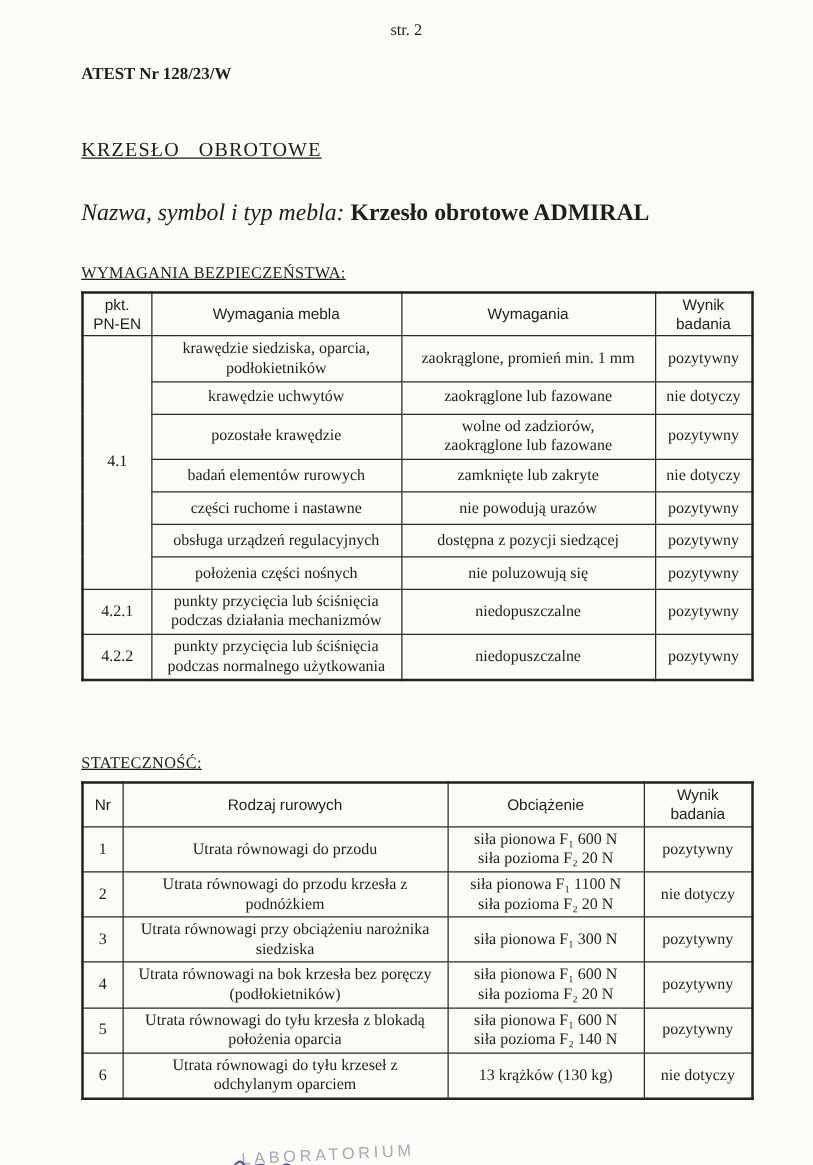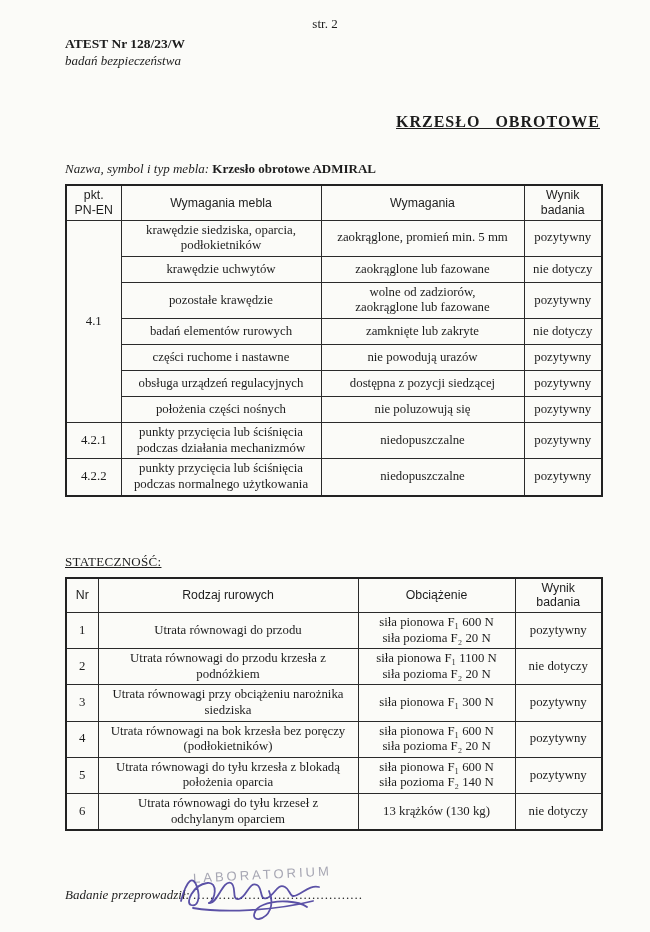--- a/index.html
+++ b/index.html
@@ -14,32 +14,32 @@
   .page{
     position:relative;
     width:650px;height:652px;
     padding:18px 50px 0 65px;
     box-sizing:border-box;
   }
   .page-number{
     position:absolute;top:16px;left:0;right:0;
     text-align:center;font-size:13px;
   }
-  .atest-block{margin-top:18px;line-height:1.25;}
+  .atest-block{margin-top:33px;line-height:1.25;}
   .atest-number{font-weight:bold;font-size:13.5px;}
   .atest-subtitle{font-style:italic;font-size:13px;}
   .doc-title{
     margin:44px 0 0 0;
-    text-align:right;
-    font-size:16px;font-weight:bold;
+    text-align:left;
+    font-size:16px;font-weight:normal;
     letter-spacing:1px;
     text-decoration:underline;
     white-space:pre;
   }
-  .name-line{margin:30px 0 0 0;font-size:13px;}
+  .name-line{margin:30px 0 0 0;font-size:19px;}
   .name-label{font-style:italic;}
   .name-value{font-weight:bold;}
   .section-heading{
     margin:28px 0 0 0;
     font-size:13px;font-weight:normal;
     letter-spacing:.3px;
     text-decoration:underline;
   }
   .section-heading.second{margin-top:57px;}
   table{
@@ -91,30 +91,30 @@
 </style>
 </head>
 <body>
 
 <div class="page">
 
   <div class="page-number">str. 2</div>
 
   <div class="atest-block">
     <div class="atest-number">ATEST Nr 128/23/W</div>
-    <div class="atest-subtitle">badań bezpieczeństwa</div>
   </div>
 
   <div class="doc-title">KRZESŁO   OBROTOWE</div>
 
   <p class="name-line">
     <span class="name-label">Nazwa, symbol i typ mebla:</span>
     <span class="name-value">Krzesło obrotowe ADMIRAL</span>
   </p>
 
+  <h2 class="section-heading">WYMAGANIA BEZPIECZEŃSTWA:</h2>
 
   <table id="safety-table">
     <colgroup>
       <col style="width:55px">
         <col style="width:200px">
         <col style="width:203px">
         <col style="width:78px">
     </colgroup>
     <thead>
         <tr id="safety-head">
@@ -123,21 +123,21 @@
           <th class="pre">Wymagania mebla</th>
           <th class="pre">Wymagania</th>
           <th class="pre">Wynik
 badania</th>
         </tr>
       </thead>
     <tbody id="safety-body">
         <tr>
           <td rowspan="7" class="center">4.1</td>
           <td class="left">krawędzie siedziska, oparcia, podłokietników</td>
-          <td class="center">zaokrąglone, promień min. 5 mm</td>
+          <td class="center">zaokrąglone, promień min. 1 mm</td>
           <td class="center">pozytywny</td>
         </tr>
         <tr>
           <td class="left">krawędzie uchwytów</td>
           <td class="center">zaokrąglone lub fazowane</td>
           <td class="center">nie dotyczy</td>
         </tr>
         <tr>
           <td class="left">pozostałe krawędzie</td>
           <td class="center pre">wolne od zadziorów,

